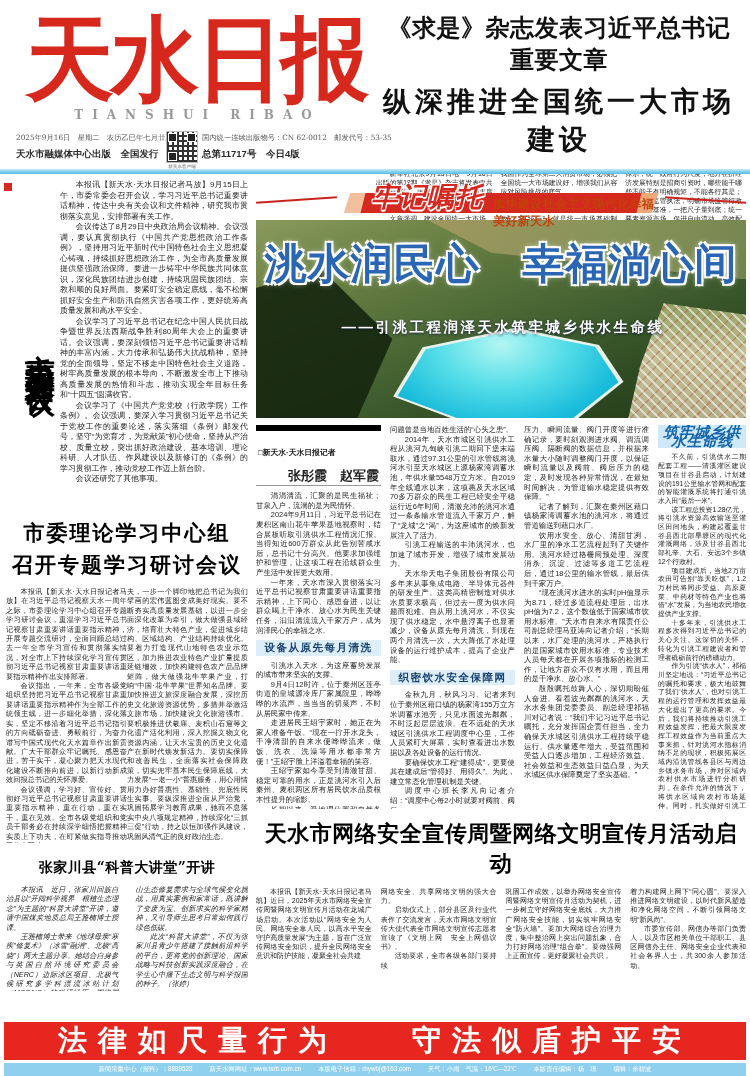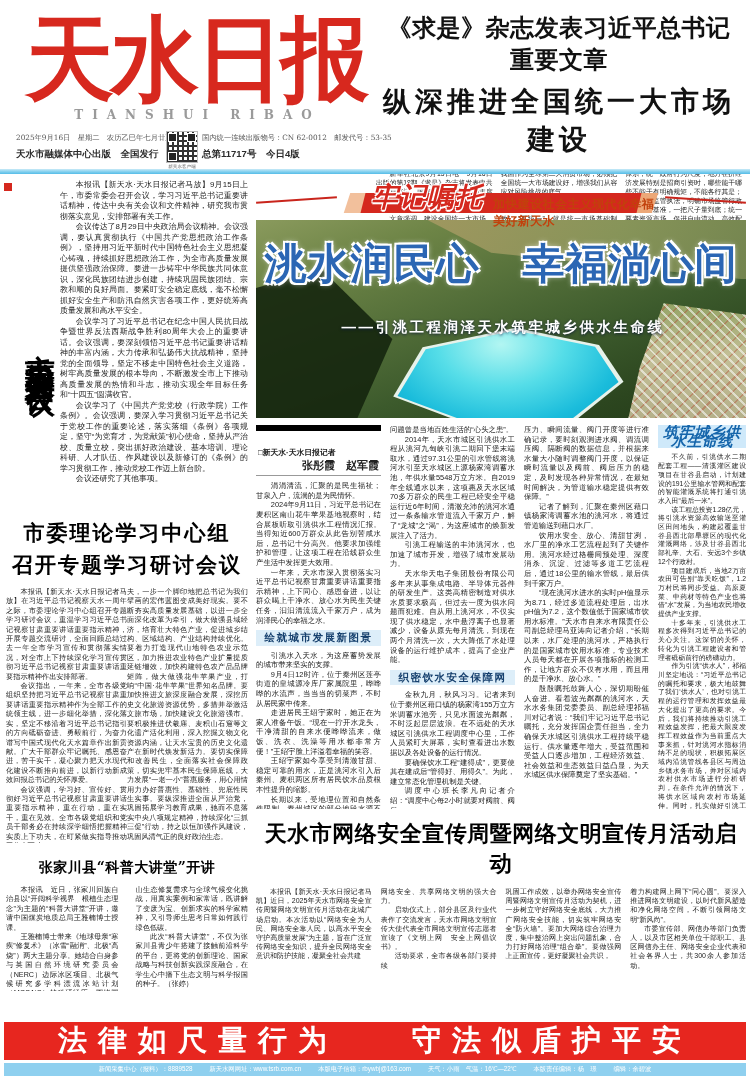--- a/index.html
+++ b/index.html
@@ -40,21 +40,21 @@
   #story1{display:flex;height:331px;}
   #s1-vhead{writing-mode:vertical-rl;font-size:30px;font-weight:900;letter-spacing:4px;
             width:54px;text-align:center;margin-top:8px;color:#000;font-family:"Liberation Sans",sans-serif;}
   #s1-body{flex:1;font-size:7.9px;line-height:10.5px;text-align:justify;color:#222;overflow:hidden;padding-top:2px;}
   #story2{margin-top:8px;}
   .lh-serif{font-family:"DejaVu Serif",serif;font-weight:900;text-align:center;color:#000;}
   #s2-h{font-size:21px;line-height:1.5;letter-spacing:2px;}
   #s2-body{margin-top:7px;display:flex;gap:0;height:256px;overflow:hidden;}
   #story3{margin-top:16px;}
   #s3-h{font-size:14px;letter-spacing:0.5px;}
-  #s3-body{margin-top:8px;display:flex;gap:17px;height:106px;overflow:hidden;}
+  #s3-body{margin-top:8px;display:flex;gap:17px;height:106px;overflow:hidden;font-style:italic;}
   .l-col{flex:1;font-size:7.2px;line-height:9.4px;text-align:justify;color:#222;}
   
   #center-col{position:absolute;left:256px;top:178px;width:490px;}
   
   #ribbon{display:flex;align-items:center;height:36px;margin-top:4px;}
   .rib-line{flex:1;border-top:2px solid #c9251c;}
   .rib-line.left{transform:rotate(-4deg);}
   .rib-line.right{transform:rotate(4deg);}
   #rib-center{position:relative;width:320px;height:30px;margin:0 4px;}
   .rib-accent{position:absolute;top:8px;width:26px;height:20px;background:#f2c09c;transform:skewX(-18deg);}
@@ -88,21 +88,21 @@
   #photo-title{position:absolute;left:0;top:16px;width:100%;text-align:center;z-index:3;
      font-family:"DejaVu Serif",serif;font-weight:900;font-size:42px;color:#2b66b4;letter-spacing:1px;
      text-shadow:2px 2px 0 #fff,-2px -2px 0 #fff,2px -2px 0 #fff,-2px 2px 0 #fff,0 0 6px #fff;}
   #photo-sub{position:absolute;left:2px;top:98px;width:100%;text-align:center;z-index:3;
      color:#fff;font-size:14.5px;font-weight:bold;letter-spacing:2.5px;text-shadow:0 1px 3px rgba(10,20,60,.85);}
   
   #main-article{margin-top:7px;display:flex;gap:9px;height:384px;overflow:hidden;}
   .m-col{flex:1;font-size:7.4px;line-height:9.6px;text-align:justify;color:#222;}
   #byline{border-top:6px solid #000000;border-bottom:1px solid #999;padding:17px 2px 5px;margin-bottom:5px;}
   #byline .b1{font-size:7.8px;font-weight:bold;}
-  #byline .b2{font-size:11px;font-weight:bold;text-align:right;margin-top:3px;}
+  #byline .b2{font-size:13px;font-weight:bold;text-align:right;margin-top:13px;}
   #sidebar{width:88px;flex:none;font-size:6.8px;line-height:8.7px;text-align:justify;color:#222;}
   #sidebar-title{background:#cfe9fa;color:#1565ab;font-family:"DejaVu Serif",serif;font-style:italic;
      font-weight:900;font-size:15px;text-align:center;padding:3px 0;margin-bottom:5px;letter-spacing:0.5px;}
   
   #bottom-story{margin-top:10px;}
   #bs-h{font-size:22px;letter-spacing:0.5px;}
   #bs-body{margin-top:8px;display:flex;gap:9px;height:86px;overflow:hidden;}
   .bs-col{flex:1;font-size:7px;line-height:9.2px;text-align:justify;color:#222;}
   
   #slogan-banner{position:absolute;left:4px;top:1022px;width:742px;height:38px;background:#e7261f;
@@ -159,21 +159,21 @@
 
   <div id="left-col">
     <div id="corner-mark"></div>
 
     <div id="story1">
       <div id="s1-vhead">市委常委会召开会议</div>
       <div id="s1-body">
           <p class="para">本报讯【新天水·天水日报记者马放】9月15日上午，市委常委会召开会议，学习习近平总书记重要讲话精神，传达中央有关会议和文件精神，研究我市贯彻落实意见，安排部署有关工作。</p>
           <p class="para">会议传达了8月29日中央政治局会议精神。会议强调，要认真贯彻执行《中国共产党思想政治工作条例》，坚持用习近平新时代中国特色社会主义思想凝心铸魂，持续抓好思想政治工作，为全市高质量发展提供坚强政治保障。要进一步铸牢中华民族共同体意识，深化民族团结进步创建，持续巩固民族团结、宗教和顺的良好局面。要紧盯安全稳定底线，毫不松懈抓好安全生产和防汛自然灾害各项工作，更好统筹高质量发展和高水平安全。</p>
           <p class="para">会议学习了习近平总书记在纪念中国人民抗日战争暨世界反法西斯战争胜利80周年大会上的重要讲话。会议强调，要深刻领悟习近平总书记重要讲话精神的丰富内涵，大力传承和弘扬伟大抗战精神，坚持党的全面领导，坚定不移走中国特色社会主义道路，树牢高质量发展的根本导向，不断激发全市上下推动高质量发展的热情和斗志，推动实现全年目标任务和“十四五”圆满收官。</p>
-          <p class="para">会议学习了《中国共产党党校（行政学院）工作条例》。会议强调，要深入学习贯彻习近平总书记关于党校工作的重要论述，落实落细《条例》各项规定，坚守“为党育才，为党献策”初心使命，坚持从严治校、质量立校，突出抓好政治建设、基本培训、理论科研、人才队伍、作风建设以及新修订的《条例》的学习贯彻工作，推动党校工作迈上新台阶。</p>
+          <p class="para">会议学习了《中国共产党党校（行政学院）工作条例》。会议强调，要深入学习贯彻习近平总书记关于党校工作的重要论述，落实落细《条例》邮发代号，坚守“为党育才，为党献策”初心使命，坚持从严治校、质量立校，突出抓好政治建设、基本培训、理论科研、人才队伍、作风建设以及新修订的《条例》的学习贯彻工作，推动党校工作迈上新台阶。</p>
           <p class="para">会议还研究了其他事项。</p>
         </div>
     </div>
 
     <div id="story2">
       <div id="s2-h" class="lh-serif">
         <div>市委理论学习中心组</div>
         <div>召开专题学习研讨会议</div>
       </div>
       <div id="s2-body">
@@ -230,21 +230,21 @@
     <div id="main-article">
       <div class="m-col">
         <div id="byline">
           <div class="b1">□新天水·天水日报记者</div>
           <div class="b2">张彤霞　赵军霞</div>
         </div>
         <div>
             <p class="para">涓涓清流，汇聚的是民生福祉；甘泉入户，流淌的是为民情怀。</p>
             <p class="para">2024年9月11日，习近平总书记在麦积区南山花牛苹果基地视察时，结合展板听取引洮供水工程情况汇报。当得知近600万群众从此告别苦咸水后，总书记十分高兴。他要求加强维护和管理，让这项工程在沿线群众生产生活中发挥更大效用。</p>
             <p class="para">一年来，天水市深入贯彻落实习近平总书记视察甘肃重要讲话重要指示精神，上下同心、感恩奋进，以让群众喝上干净水、放心水为民生关键任务，汩汩清流流入千家万户，成为润泽民心的幸福之水。</p>
-            <div class="sec-head">绘就城市发展新图景</div>
+            <div class="sec-head">设备从原先每月清洗</div>
             <p class="para">引洮水入天水，为这座蓄势发展的城市带来坚实的支撑。</p>
             <p class="para">9月4日12时许，位于秦州区莲亭街道的皇城源冷库厂家属院里，哗哗哗的水流声，当当当的切菜声，不时从居民家中传来。</p>
             <p class="para">走进居民王绍宇家时，她正在为家人准备午饭。“现在一拧开水龙头，干净清甜的自来水便哗哗流来，做饭、洗衣、洗澡等用水都非常方便！”王绍宇脸上洋溢着幸福的笑容。</p>
             <p class="para">王绍宇家如今享受到清澈甘甜、稳定可靠的用水，正是洮河水引入后秦州、麦积两区所有居民饮水品质根本性提升的缩影。</p>
             <p class="para">长期以来，受地理位置和自然条件限制，秦州城区的部分地段水源不稳定，水质硬度偏高、季节性缺水和水质</p>
           </div>
       </div>
       <div class="m-col">
           <p class="para cont">问题曾是当地百姓生活的“心头之患”。</p>
           <p class="para">2014年，天水市城区引洮供水工程从洮河九甸峡引洮二期回下堡末端取水，通过97.31公里的引水管线将洮河水引至天水城区上源杨家湾调蓄水池，年供水量5548万立方米。自2019年全线通水以来，这项惠及天水区域70多万群众的民生工程已经安全平稳运行近6年时间，清澈充沛的洮河水通过一条条输水管道流入千家万户，解了“龙城”之“渴”，为这座城市的焕新发展注入了活力。</p>

